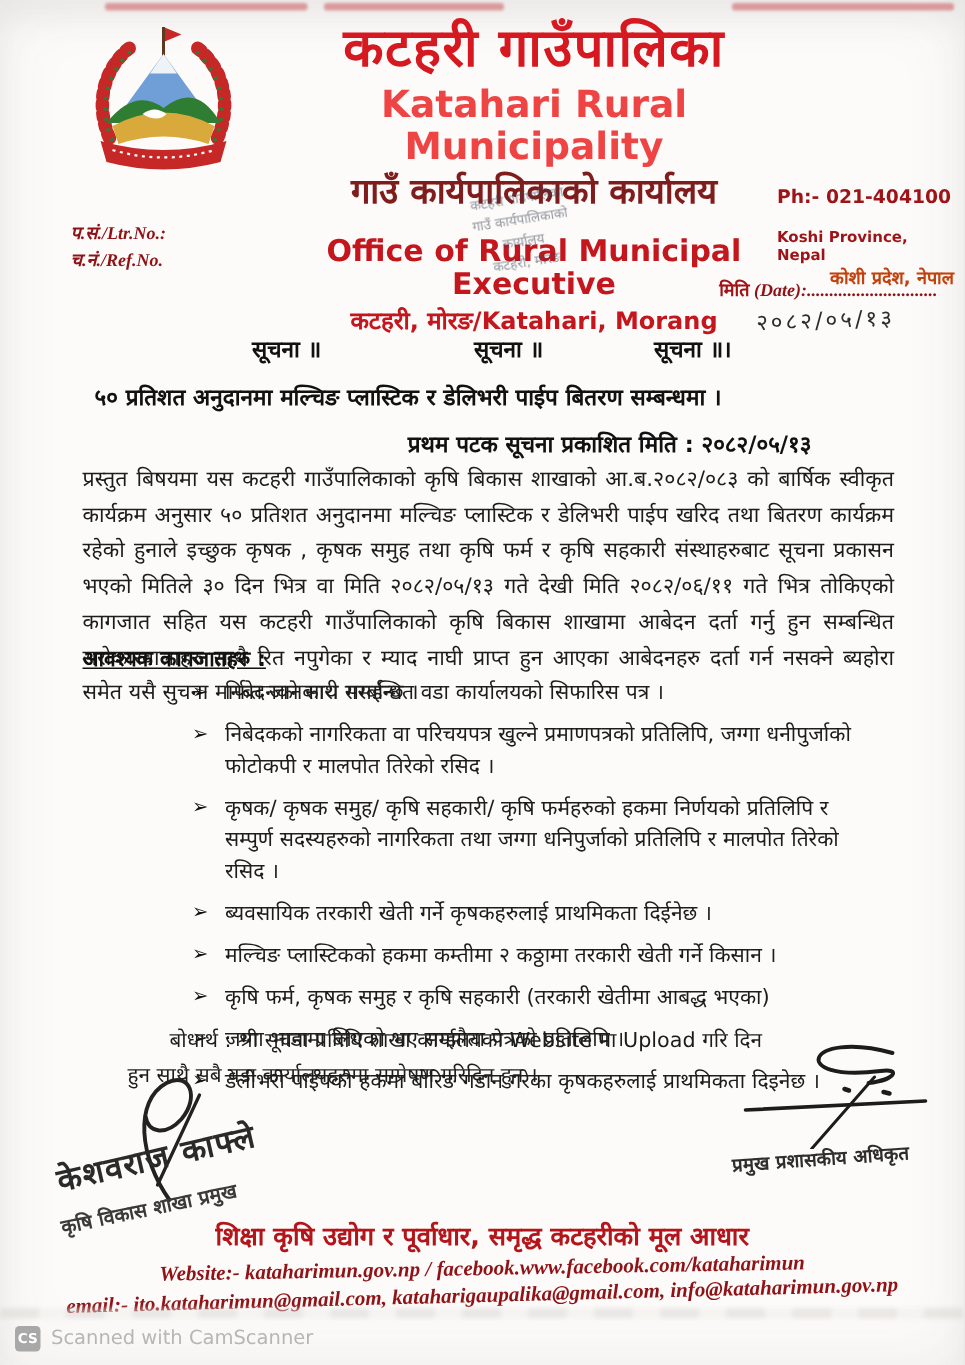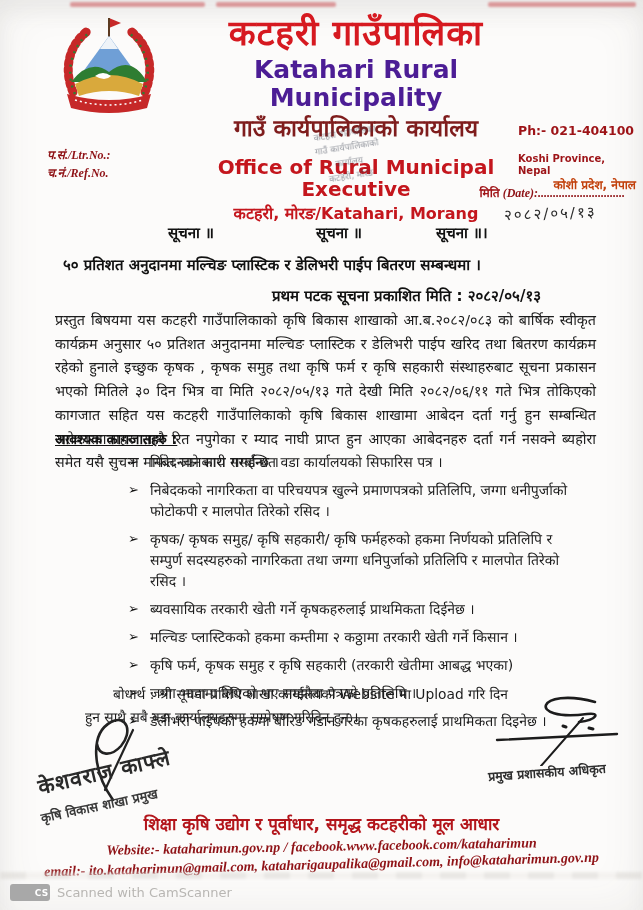--- a/index.html
+++ b/index.html
@@ -13,21 +13,21 @@
   
   .artifact{position:absolute;top:2px;height:5px;background:#c4353a;opacity:.45;filter:blur(1.2px);border-radius:2px;}
   .a1{left:70px;width:135px;}
   .a2{left:216px;width:120px;}
   .a3{left:488px;width:148px;}
 
   
   .logo{position:absolute;left:55px;top:14px;width:108px;height:122px;}
   .hc{position:absolute;left:165px;top:14px;width:382px;text-align:center;line-height:1.12;}
   .t-np{font-size:35px;font-weight:bold;color:#d61920;letter-spacing:1px;}
-  .t-en{font-size:25px;font-weight:bold;color:#4c1d95;margin-top:3px;}
+  .t-en{font-size:25px;font-weight:bold;color:#ef4444;margin-top:3px;}
   .s-np{font-size:23px;font-weight:bold;color:#7f1d1d;margin-top:4px;}
   .s-en{font-size:20px;font-weight:bold;color:#c4161d;margin-top:14px;}
   .addr{font-size:16px;font-weight:bold;color:#c4161d;margin-top:4px;}
   .rightblk{position:absolute;left:518px;top:123px;width:118px;line-height:1.25;}
   .phone{font-size:12.5px;font-weight:bold;color:#9d1317;}
   .prov-en{font-size:10px;font-weight:bold;color:#9d1317;margin-top:14px;}
   .prov-np{font-size:12px;font-weight:bold;color:#c2410c;text-align:right;}
   .ltrblk{position:absolute;left:47px;top:146px;line-height:1.5;}
   .ltrblk div{font-size:12px;font-weight:bold;font-style:italic;color:#8f1216;font-family:"Liberation Serif",serif;}
   .dateblk{position:absolute;right:18px;top:184px;text-align:right;}
@@ -70,21 +70,21 @@
   .footer{position:absolute;top:812px;left:0;width:643px;text-align:center;}
   .tagline{font-size:17px;font-weight:bold;color:#b3151b;}
   .weblines{font-family:"Liberation Serif",serif;font-style:italic;font-weight:bold;color:#8f1216;}
   .website{font-size:14px;margin-top:4px;transform:rotate(-1deg);}
   .email{font-size:14px;margin-top:2px;transform:rotate(-1.5deg);}
 
   
   .smudge{position:absolute;top:872px;left:0;width:643px;height:7px;opacity:.5;
     background:repeating-linear-gradient(90deg,#d8d5d0 0 26px,#efece8 26px 44px);filter:blur(1.5px);}
   .cam{position:absolute;top:884px;left:10px;display:flex;align-items:center;gap:7px;}
-  .cs-badge{width:17px;height:17px;background:#a8a8a8;border-radius:3px;color:#fff;font-size:9px;font-weight:bold;display:flex;align-items:center;justify-content:center;padding-left:23px;}
+  .cs-badge{width:17px;height:17px;background:#a8a8a8;border-radius:3px;color:#fff;font-size:9px;font-weight:bold;display:flex;align-items:center;justify-content:center;}
   .cam-text{font-size:13px;color:#b8b6b3;}
 </style>
 </head>
 <body>
 
 <div class="page">
 
   <div class="artifact a1"></div>
   <div class="artifact a2"></div>
   <div class="artifact a3"></div>

